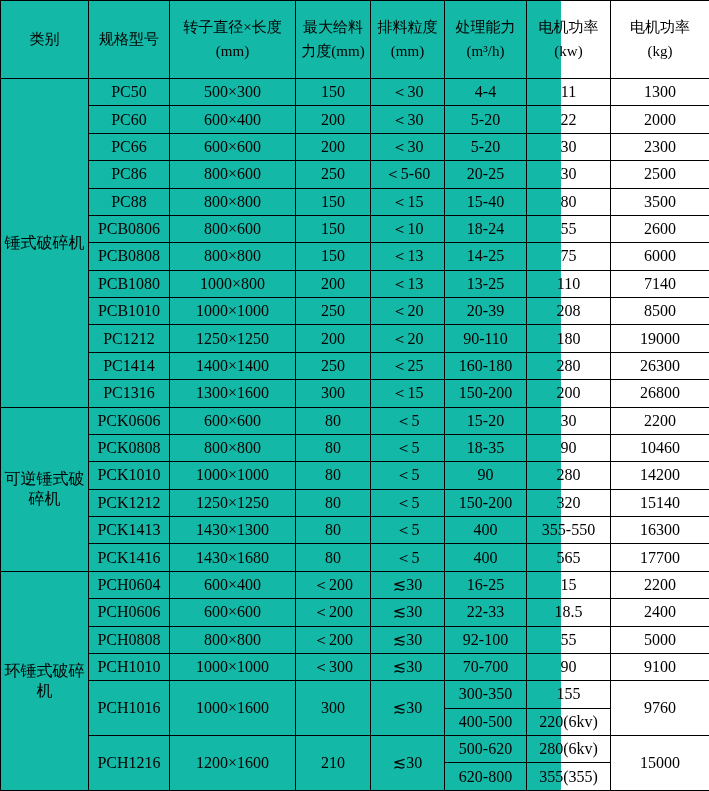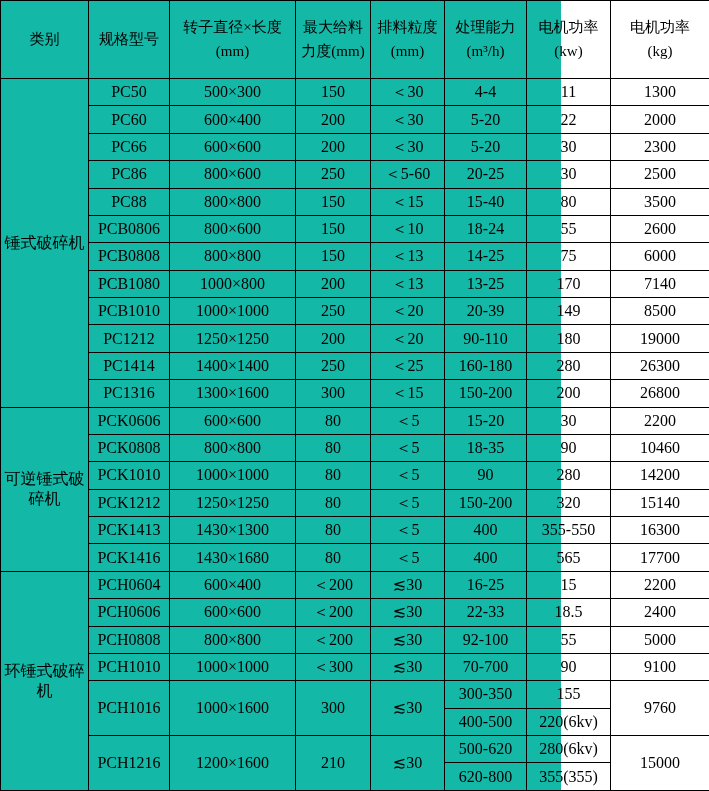--- a/index.html
+++ b/index.html
@@ -146,30 +146,30 @@
           <td>14-25</td>
           <td>75</td>
           <td>6000</td>
         </tr>
         <tr>
           <td>PCB1080</td>
           <td>1000×800</td>
           <td>200</td>
           <td>＜13</td>
           <td>13-25</td>
-          <td>170</td>
+          <td>110</td>
           <td>7140</td>
         </tr>
         <tr>
           <td>PCB1010</td>
           <td>1000×1000</td>
           <td>250</td>
           <td>＜20</td>
           <td>20-39</td>
-          <td>149</td>
+          <td>208</td>
           <td>8500</td>
         </tr>
         <tr>
           <td>PC1212</td>
           <td>1250×1250</td>
           <td>200</td>
           <td>＜20</td>
           <td>90-110</td>
           <td>180</td>
           <td>19000</td>

